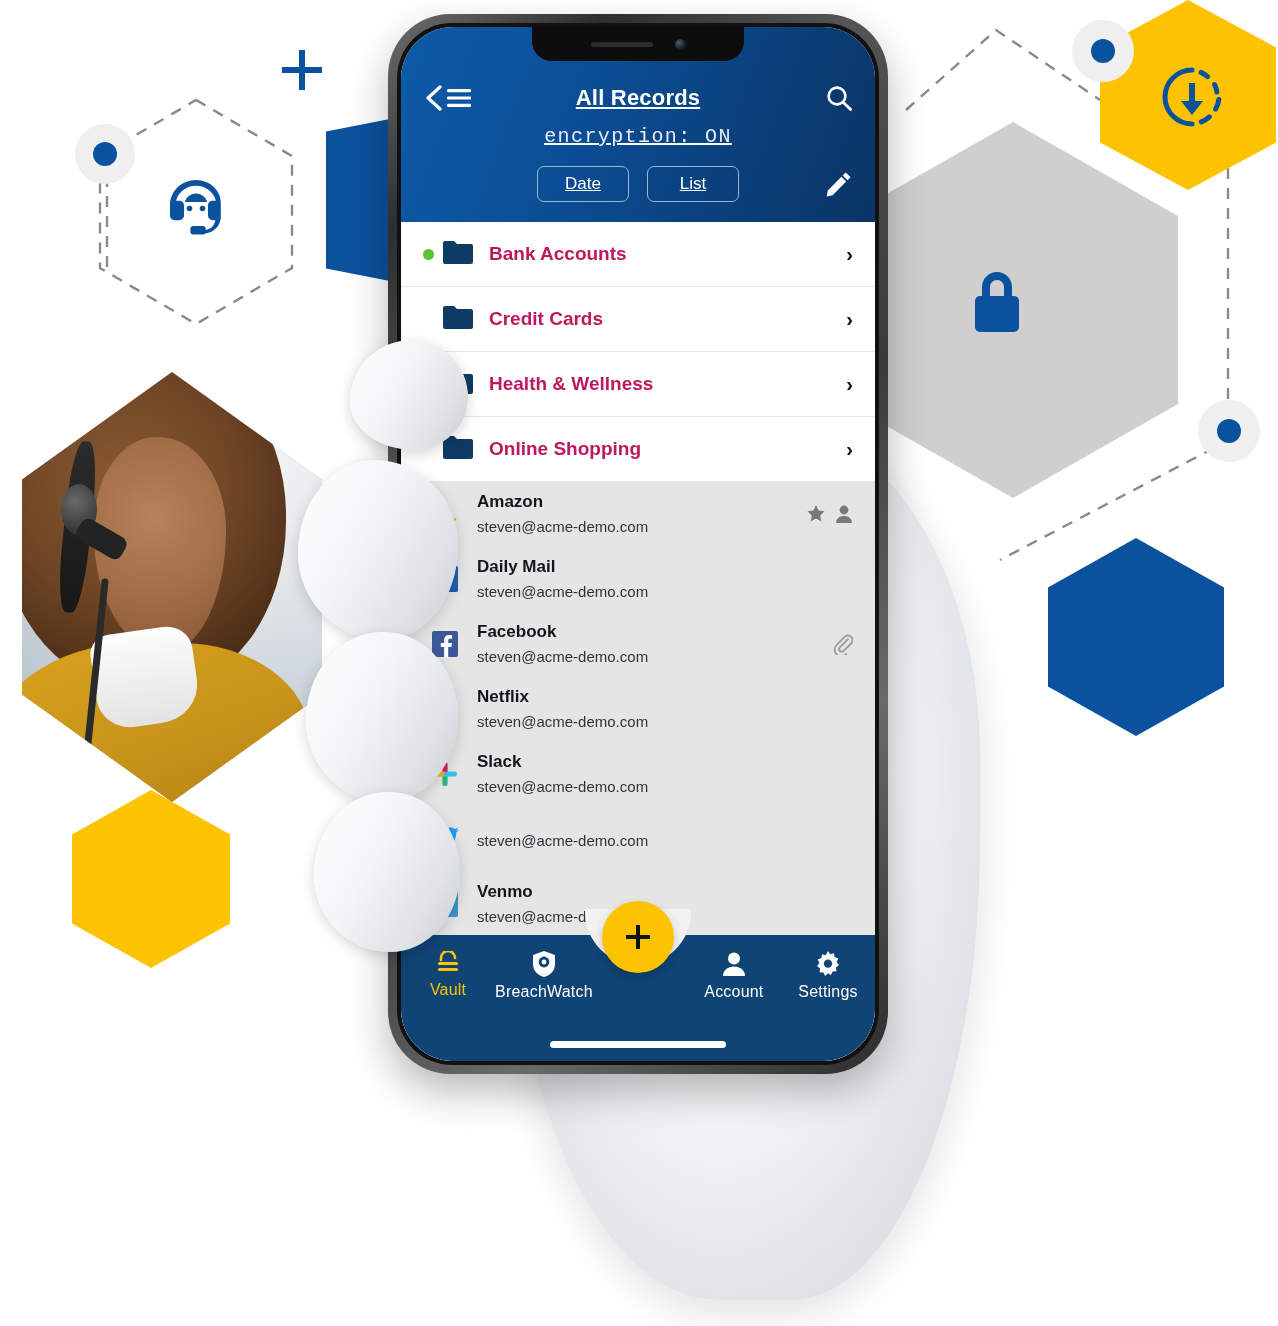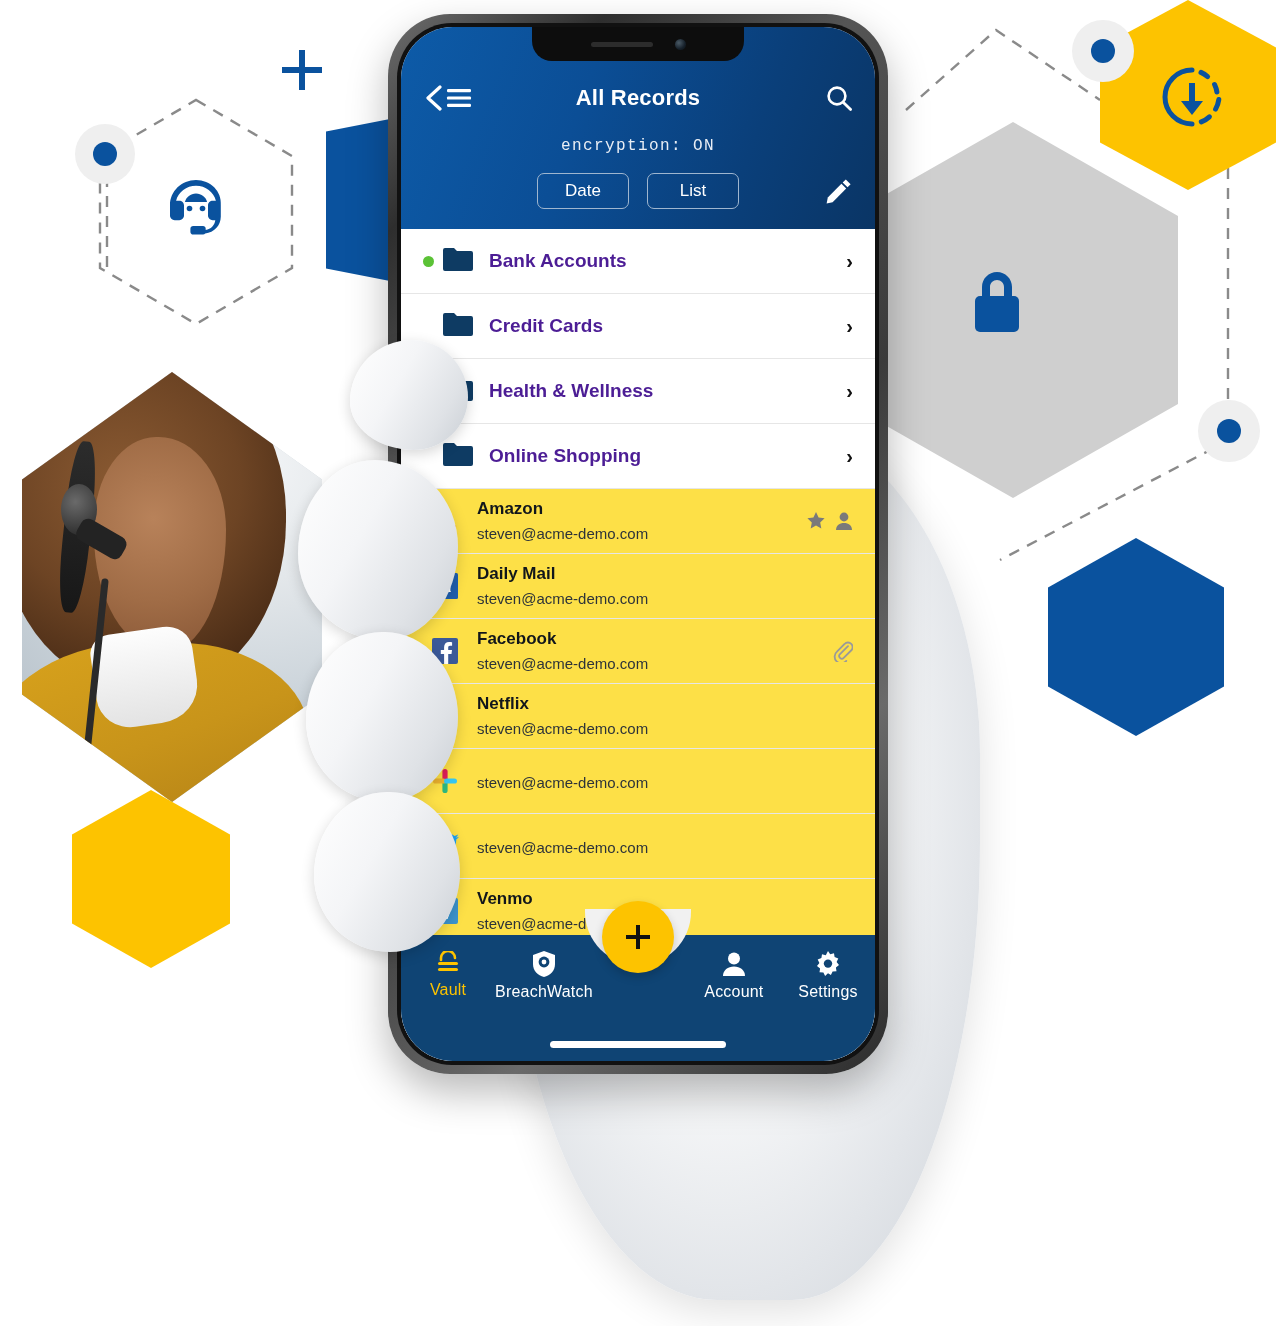--- a/index.html
+++ b/index.html
@@ -83,54 +83,54 @@
     border-bottom-left-radius:20px; border-bottom-right-radius:20px;
     z-index:40; display:flex; align-items:center; justify-content:center; gap:22px;
   }
   .speaker{width:62px;height:5px;border-radius:3px;background:#2c2c2c;}
   .frontcam{width:11px;height:11px;border-radius:50%;
     background:radial-gradient(circle at 35% 35%,#4a5a66 0%,#16202a 60%,#0a0e12 100%);}
 
   
   .app-header{
     background:linear-gradient(110deg,#0d5ba8 0%,#0b4e96 38%,#0a3f7a 72%,#0a3565 100%);
-    padding:48px 0 0 0; color:#fff; flex:0 0 auto; position:relative;
+    padding:48px 0 0 0; color:#fff; flex:0 0 auto; position:relative;text-decoration:underline;
   }
   .hdr-row{ display:flex; align-items:center; padding:0 22px; height:46px; }
   .hdr-left{ display:flex; align-items:center; gap:3px; width:88px; cursor:pointer; }
   .hdr-title{ flex:1; text-align:center; font-size:22px; font-weight:700; letter-spacing:.2px; }
   .hdr-right{ width:88px; display:flex; justify-content:flex-end; }
   .encryption{
     text-align:center; font-family:"Liberation Mono","DejaVu Sans Mono",monospace;
-    font-size:16px; letter-spacing:1.4px; margin-top:16px; color:#e9eef5;
+    font-size:20px; letter-spacing:1.4px; margin-top:4px; color:#e9eef5;
   }
   .seg-row{ display:flex; align-items:center; padding:18px 22px 20px 22px; }
   .seg-spacer{ width:96px; }
   .seg-group{ flex:1; display:flex; justify-content:center; gap:18px; }
   .seg-btn{
     min-width:92px; padding:7px 18px; border:1.6px solid #9fb6cf; border-radius:7px;
     font-size:17px; color:#fff; text-align:center; background:transparent; cursor:pointer;
   }
   .pencil-wrap{ width:96px; display:flex; justify-content:flex-end; cursor:pointer; }
 
   
   .list{ flex:1 1 auto; background:#fff; overflow:hidden; }
   .folder-row{
     display:flex; align-items:center; height:65px; padding:0 22px 0 22px;
     border-bottom:1px solid #e6e6e6; cursor:pointer; background:#fff;
   }
   .statusdot{ width:11px; height:11px; border-radius:50%; flex:0 0 11px; margin-right:9px; }
   .statusdot.none{ background:transparent; }
   .folder-ico{ margin-right:16px; flex:0 0 auto; }
-  .folder-name{ font-size:19px; font-weight:700; color:#4c1d95; flex:1; }
+  .folder-name{ font-size:19px; font-weight:700; color:#be185d; flex:1; }
   .chev{ color:#111; font-size:20px; font-weight:700; }
 
   .rec-row{
     display:flex; align-items:center; height:65px; padding:0 22px 0 22px;
-    border-bottom:1px solid #e6e6e6; cursor:pointer; background:#fde047;
+    border-bottom:1px solid #e6e6e6; cursor:pointer; background:#e5e5e5;
   }
   .rec-ico{ width:44px; flex:0 0 44px; display:flex; align-items:center; justify-content:center; }
   .rec-txt{ flex:1; padding-left:10px; }
   .rec-title{ font-size:17px; font-weight:700; color:#11161b; line-height:1.25; }
   .rec-sub{ font-size:15px; color:#2d3339; line-height:1.35; margin-top:4px; }
   .rec-badges{ display:flex; align-items:center; gap:9px; color:#7a7a7a; }
 
   
   .navwrap{ position:relative; flex:0 0 auto; background:#f1f1f1; }
   .tabbar{
@@ -420,20 +420,21 @@
           <div class="rec-row">
             <span class="rec-ico">
               <svg width="26" height="26" viewBox="0 0 26 26">
                 <rect x="10.4" y="1" width="5.2" height="13" rx="2.6" fill="#E01E5A"></rect>
                 <rect x="10.4" y="12" width="5.2" height="13" rx="2.6" fill="#2EB67D"></rect>
                 <rect x="1" y="10.4" width="13" height="5.2" rx="2.6" fill="#ECB22E"></rect>
                 <rect x="12" y="10.4" width="13" height="5.2" rx="2.6" fill="#36C5F0"></rect>
               </svg>
             </span>
             <span class="rec-txt">
+              <span class="rec-title" style="display:block">Slack</span>
               <span class="rec-sub" style="display:block">steven@acme-demo.com</span>
             </span>
             <span class="rec-badges"></span>
           </div>
 
           <div class="rec-row">
             <span class="rec-ico">
               <svg width="28" height="24" viewBox="0 0 28 24">
                 <path d="M28 2.8a11 11 0 01-3.3.9A5.7 5.7 0 0027.2.6a11.5 11.5 0 01-3.6 1.4A5.7 5.7 0 0013.9 7a16.2 16.2 0 01-11.8-6 5.7 5.7 0 001.8 7.6A5.6 5.6 0 011.1 7.9v.1a5.7 5.7 0 004.6 5.6 5.8 5.8 0 01-2.6.1 5.7 5.7 0 005.3 4 11.5 11.5 0 01-8.4 2.3A16.2 16.2 0 008.8 22.6c10.6 0 16.4-8.8 16.4-16.4v-.8A11.6 11.6 0 0028 2.8z" fill="#1DA1F2"></path>
               </svg>

